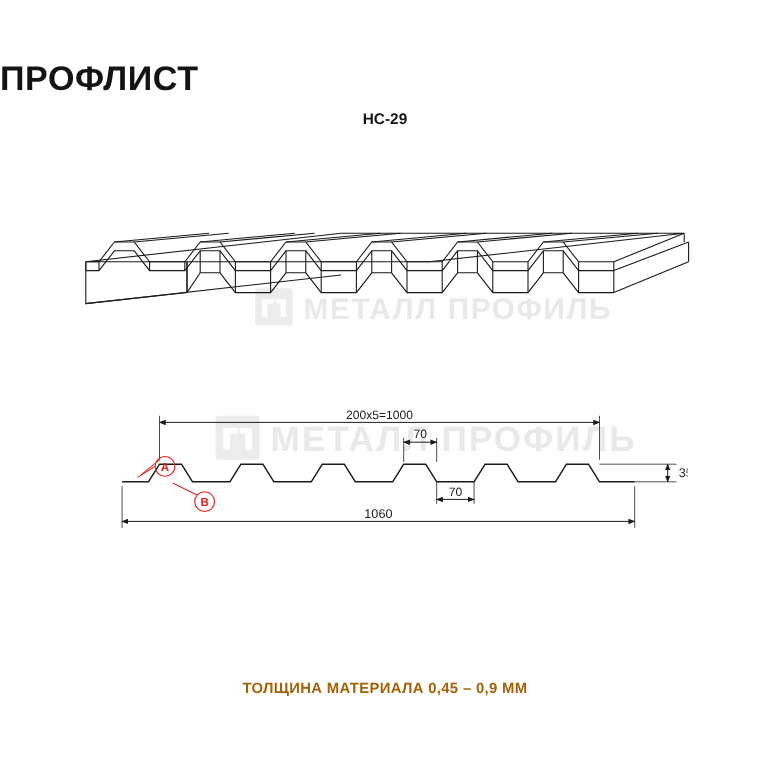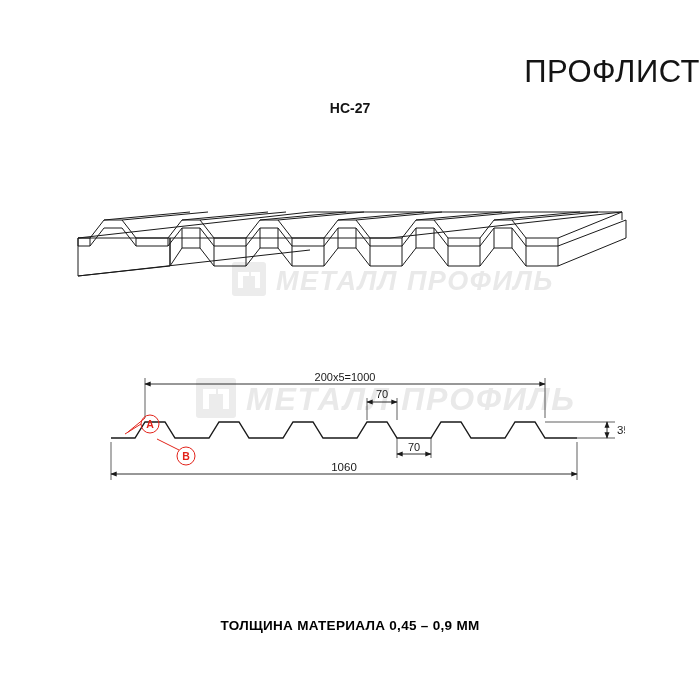--- a/index.html
+++ b/index.html
@@ -13,23 +13,23 @@
     font-family: "Liberation Sans", sans-serif;
     color: #1a1a1a;
     position: relative;
     overflow: hidden;
   }
   .title {
     position: absolute;
     left: 0;
     top: 54px;
     width: 700px;
-    text-align: right;
+    text-align: left;
     font-size: 31px;
-    font-weight: normal;
+    font-weight: bold;
     letter-spacing: 0.5px;
     color: #141414;
   }
   .subtitle {
     position: absolute;
     left: 0;
     top: 100px;
     width: 700px;
     text-align: center;
     font-size: 14px;
@@ -38,53 +38,52 @@
   }
   .footnote {
     position: absolute;
     left: 0;
     top: 618px;
     width: 700px;
     text-align: center;
     font-size: 13.5px;
     font-weight: bold;
     letter-spacing: 0.3px;
-    color: #000000;
+    color: #a16207;
   }
   svg { display: block; }
   .iso-wrap {
     position: absolute;
     left: 60px;
     top: 180px;
     width: 580px;
     height: 140px;
   }
   .wm-wrap {
     position: absolute;
     left: 0; top: 0;
     width: 560px; height: 700px;
     pointer-events: none;
-    font-style: italic;
   }
   .dim-wrap {
     position: absolute;
     left: 95px;
     top: 372px;
     width: 530px;
     height: 130px;
   }
   text {
     font-family: "Liberation Sans", sans-serif;
   }
 </style>
 </head>
 <body>
 
 <div class="title">ПРОФЛИСТ</div>
-<div class="subtitle">НС-27</div>
+<div class="subtitle">НС-29</div>
 
 <div class="wm-wrap">
   <svg width="700" height="700" viewBox="0 0 700 700" aria-hidden="true">
     <g fill="#e9e9e9">
 
       <g transform="translate(232,262)">
         <rect x="0" y="0" width="34" height="34" rx="3" fill="#ececec"></rect>
         <path d="M6 26 L6 10 L17 10 L17 14 L11 14 L11 26 Z" fill="#ffffff"></path>
         <path d="M19 10 L28 10 L28 26 L23 26 L23 14 L19 14 Z" fill="#ffffff"></path>
       </g>

